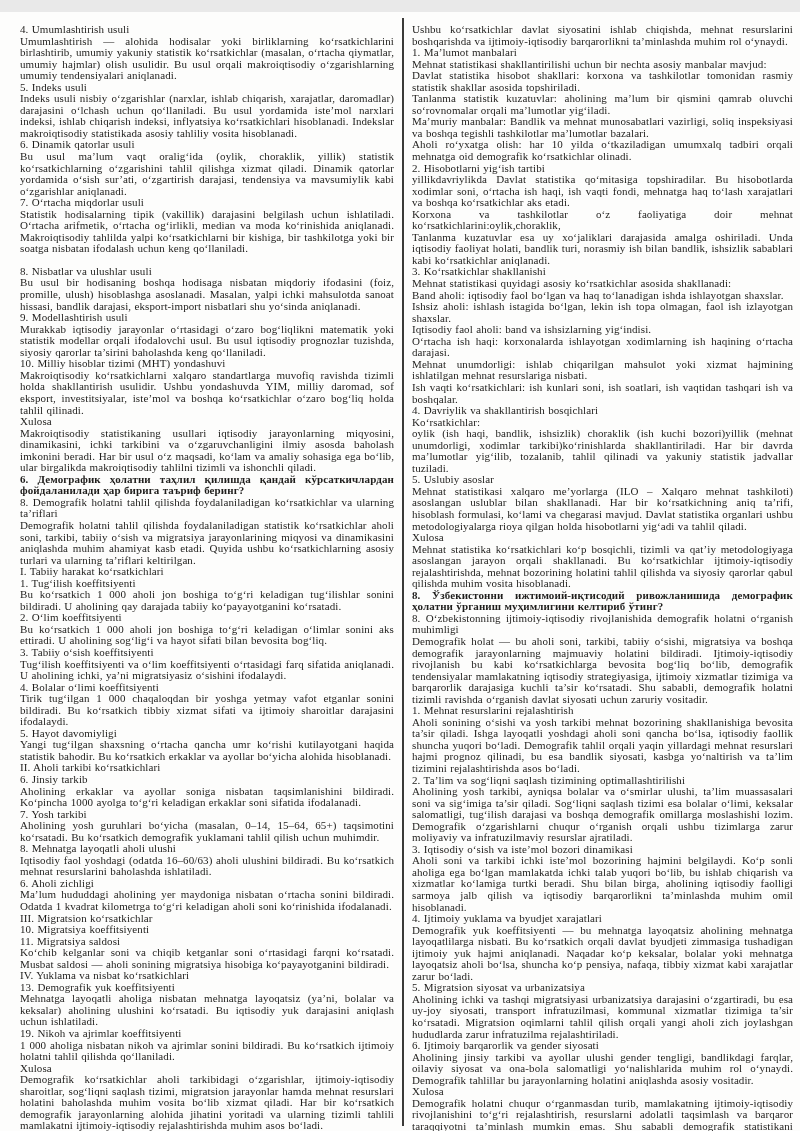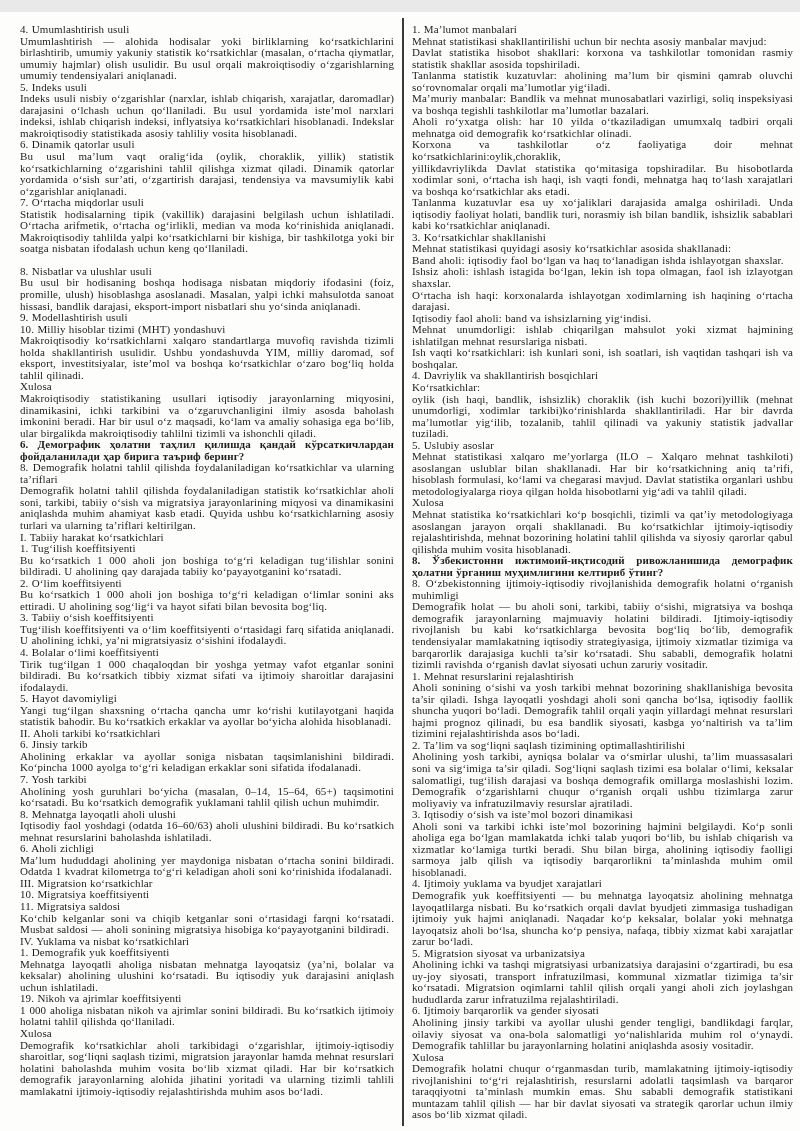--- a/index.html
+++ b/index.html
@@ -42,20 +42,21 @@
       <p class="block">Umumlashtirish — alohida hodisalar yoki birliklarning ko‘rsatkichlarini birlashtirib, umumiy yakuniy statistik ko‘rsatkichlar (masalan, o‘rtacha qiymatlar, umumiy hajmlar) olish usulidir. Bu usul orqali makroiqtisodiy o‘zgarishlarning umumiy tendensiyalari aniqlanadi.</p>
       <p class="block">5. Indeks usuli</p>
       <p class="block">Indeks usuli nisbiy o‘zgarishlar (narxlar, ishlab chiqarish, xarajatlar, daromadlar) darajasini o‘lchash uchun qo‘llaniladi. Bu usul yordamida iste’mol narxlari indeksi, ishlab chiqarish indeksi, inflyatsiya ko‘rsatkichlari hisoblanadi. Indekslar makroiqtisodiy statistikada asosiy tahliliy vosita hisoblanadi.</p>
       <p class="block">6. Dinamik qatorlar usuli</p>
       <p class="block">Bu usul ma’lum vaqt oralig‘ida (oylik, choraklik, yillik) statistik ko‘rsatkichlarning o‘zgarishini tahlil qilishga xizmat qiladi. Dinamik qatorlar yordamida o‘sish sur’ati, o‘zgartirish darajasi, tendensiya va mavsumiylik kabi o‘zgarishlar aniqlanadi.</p>
       <p class="block">7. O‘rtacha miqdorlar usuli</p>
       <p class="block">Statistik hodisalarning tipik (vakillik) darajasini belgilash uchun ishlatiladi. O‘rtacha arifmetik, o‘rtacha og‘irlikli, median va moda ko‘rinishida aniqlanadi. Makroiqtisodiy tahlilda yalpi ko‘rsatkichlarni bir kishiga, bir tashkilotga yoki bir soatga nisbatan ifodalash uchun keng qo‘llaniladi.</p>
       <p class="block gap">8. Nisbatlar va ulushlar usuli</p>
       <p class="block">Bu usul bir hodisaning boshqa hodisaga nisbatan miqdoriy ifodasini (foiz, promille, ulush) hisoblashga asoslanadi. Masalan, yalpi ichki mahsulotda sanoat hissasi, bandlik darajasi, eksport-import nisbatlari shu yo‘sinda aniqlanadi.</p>
       <p class="block">9. Modellashtirish usuli</p>
+      <p class="block">Murakkab iqtisodiy jarayonlar o‘rtasidagi o‘zaro bog‘liqlikni matematik yoki statistik modellar orqali ifodalovchi usul. Bu usul iqtisodiy prognozlar tuzishda, siyosiy qarorlar ta’sirini baholashda keng qo‘llaniladi.</p>
       <p class="block">10. Milliy hisoblar tizimi (MHT) yondashuvi</p>
       <p class="block">Makroiqtisodiy ko‘rsatkichlarni xalqaro standartlarga muvofiq ravishda tizimli holda shakllantirish usulidir. Ushbu yondashuvda YIM, milliy daromad, sof eksport, investitsiyalar, iste’mol va boshqa ko‘rsatkichlar o‘zaro bog‘liq holda tahlil qilinadi.</p>
       <p class="block">Xulosa</p>
       <p class="block">Makroiqtisodiy statistikaning usullari iqtisodiy jarayonlarning miqyosini, dinamikasini, ichki tarkibini va o‘zgaruvchanligini ilmiy asosda baholash imkonini beradi. Har bir usul o‘z maqsadi, ko‘lam va amaliy sohasiga ega bo‘lib, ular birgalikda makroiqtisodiy tahlilni tizimli va ishonchli qiladi.</p>
       <p class="block bold-cyr">6. Демографик ҳолатни таҳлил қилишда қандай кўрсаткичлардан фойдаланилади ҳар бирига таъриф беринг?</p>
       <p class="block">8. Demografik holatni tahlil qilishda foydalaniladigan ko‘rsatkichlar va ularning ta’riflari</p>
       <p class="block">Demografik holatni tahlil qilishda foydalaniladigan statistik ko‘rsatkichlar aholi soni, tarkibi, tabiiy o‘sish va migratsiya jarayonlarining miqyosi va dinamikasini aniqlashda muhim ahamiyat kasb etadi. Quyida ushbu ko‘rsatkichlarning asosiy turlari va ularning ta’riflari keltirilgan.</p>
       <p class="block">I. Tabiiy harakat ko‘rsatkichlari</p>
       <p class="block">1. Tug‘ilish koeffitsiyenti</p>
       <p class="block">Bu ko‘rsatkich 1 000 aholi jon boshiga to‘g‘ri keladigan tug‘ilishlar sonini bildiradi. U aholining qay darajada tabiiy ko‘payayotganini ko‘rsatadi.</p>
@@ -74,44 +75,46 @@
       <p class="block">Aholining yosh guruhlari bo‘yicha (masalan, 0–14, 15–64, 65+) taqsimotini ko‘rsatadi. Bu ko‘rsatkich demografik yuklamani tahlil qilish uchun muhimdir.</p>
       <p class="block">8. Mehnatga layoqatli aholi ulushi</p>
       <p class="block">Iqtisodiy faol yoshdagi (odatda 16–60/63) aholi ulushini bildiradi. Bu ko‘rsatkich mehnat resurslarini baholashda ishlatiladi.</p>
       <p class="block">6. Aholi zichligi</p>
       <p class="block">Ma’lum hududdagi aholining yer maydoniga nisbatan o‘rtacha sonini bildiradi. Odatda 1 kvadrat kilometrga to‘g‘ri keladigan aholi soni ko‘rinishida ifodalanadi.</p>
       <p class="block">III. Migratsion ko‘rsatkichlar</p>
       <p class="block">10. Migratsiya koeffitsiyenti</p>
       <p class="block">11. Migratsiya saldosi</p>
       <p class="block">Ko‘chib kelganlar soni va chiqib ketganlar soni o‘rtasidagi farqni ko‘rsatadi. Musbat saldosi — aholi sonining migratsiya hisobiga ko‘payayotganini bildiradi.</p>
       <p class="block">IV. Yuklama va nisbat ko‘rsatkichlari</p>
-      <p class="block">1. Demografik yuk koeffitsiyenti</p>
+      <p class="block">13. Demografik yuk koeffitsiyenti</p>
       <p class="block">Mehnatga layoqatli aholiga nisbatan mehnatga layoqatsiz (ya’ni, bolalar va keksalar) aholining ulushini ko‘rsatadi. Bu iqtisodiy yuk darajasini aniqlash uchun ishlatiladi.</p>
       <p class="block">19. Nikoh va ajrimlar koeffitsiyenti</p>
       <p class="block">1 000 aholiga nisbatan nikoh va ajrimlar sonini bildiradi. Bu ko‘rsatkich ijtimoiy holatni tahlil qilishda qo‘llaniladi.</p>
       <p class="block">Xulosa</p>
       <p class="block">Demografik ko‘rsatkichlar aholi tarkibidagi o‘zgarishlar, ijtimoiy-iqtisodiy sharoitlar, sog‘liqni saqlash tizimi, migratsion jarayonlar hamda mehnat resurslari holatini baholashda muhim vosita bo‘lib xizmat qiladi. Har bir ko‘rsatkich demografik jarayonlarning alohida jihatini yoritadi va ularning tizimli tahlili mamlakatni ijtimoiy-iqtisodiy rejalashtirishda muhim asos bo‘ladi.</p>
     </div>
   <div class="divider"></div>
   <div class="column column-right">
+      <p class="block">Ushbu ko‘rsatkichlar davlat siyosatini ishlab chiqishda, mehnat resurslarini boshqarishda va ijtimoiy-iqtisodiy barqarorlikni ta’minlashda muhim rol o‘ynaydi.</p>
       <p class="block">1. Ma’lumot manbalari</p>
       <p class="block">Mehnat statistikasi shakllantirilishi uchun bir nechta asosiy manbalar mavjud:</p>
       <p class="block">Davlat statistika hisobot shakllari: korxona va tashkilotlar tomonidan rasmiy statistik shakllar asosida topshiriladi.</p>
       <p class="block">Tanlanma statistik kuzatuvlar: aholining ma’lum bir qismini qamrab oluvchi so‘rovnomalar orqali ma’lumotlar yig‘iladi.</p>
       <p class="block">Ma’muriy manbalar: Bandlik va mehnat munosabatlari vazirligi, soliq inspeksiyasi va boshqa tegishli tashkilotlar ma’lumotlar bazalari.</p>
       <p class="block">Aholi ro‘yxatga olish: har 10 yilda o‘tkaziladigan umumxalq tadbiri orqali mehnatga oid demografik ko‘rsatkichlar olinadi.</p>
+      <p class="block">2. Hisobotlarni yig‘ish tartibi</p>
+      <p class="block">yillikdavriylikda Davlat statistika qo‘mitasiga topshiradilar. Bu hisobotlarda xodimlar soni, o‘rtacha ish haqi, ish vaqti fondi, mehnatga haq to‘lash xarajatlari va boshqa ko‘rsatkichlar aks etadi.</p>
       <p class="block">Korxona va tashkilotlar o‘z faoliyatiga doir mehnat ko‘rsatkichlarini:oylik,choraklik,</p>
-      <p class="block">yillikdavriylikda Davlat statistika qo‘mitasiga topshiradilar. Bu hisobotlarda xodimlar soni, o‘rtacha ish haqi, ish vaqti fondi, mehnatga haq to‘lash xarajatlari va boshqa ko‘rsatkichlar aks etadi.</p>
       <p class="block">Tanlanma kuzatuvlar esa uy xo‘jaliklari darajasida amalga oshiriladi. Unda iqtisodiy faoliyat holati, bandlik turi, norasmiy ish bilan bandlik, ishsizlik sabablari kabi ko‘rsatkichlar aniqlanadi.</p>
       <p class="block">3. Ko‘rsatkichlar shakllanishi</p>
       <p class="block">Mehnat statistikasi quyidagi asosiy ko‘rsatkichlar asosida shakllanadi:</p>
       <p class="block">Band aholi: iqtisodiy faol bo‘lgan va haq to‘lanadigan ishda ishlayotgan shaxslar.</p>
       <p class="block">Ishsiz aholi: ishlash istagida bo‘lgan, lekin ish topa olmagan, faol ish izlayotgan shaxslar.</p>
+      <p class="block">Iqtisodiy faol aholi: band va ishsizlarning yig‘indisi.</p>
       <p class="block">O‘rtacha ish haqi: korxonalarda ishlayotgan xodimlarning ish haqining o‘rtacha darajasi.</p>
-      <p class="block">Iqtisodiy faol aholi: band va ishsizlarning yig‘indisi.</p>
       <p class="block">Mehnat unumdorligi: ishlab chiqarilgan mahsulot yoki xizmat hajmining ishlatilgan mehnat resurslariga nisbati.</p>
       <p class="block">Ish vaqti ko‘rsatkichlari: ish kunlari soni, ish soatlari, ish vaqtidan tashqari ish va boshqalar.</p>
       <p class="block">4. Davriylik va shakllantirish bosqichlari</p>
       <p class="block">Ko‘rsatkichlar:</p>
       <p class="block">oylik (ish haqi, bandlik, ishsizlik) choraklik (ish kuchi bozori)yillik (mehnat unumdorligi, xodimlar tarkibi)ko‘rinishlarda shakllantiriladi. Har bir davrda ma’lumotlar yig‘ilib, tozalanib, tahlil qilinadi va yakuniy statistik jadvallar tuziladi.</p>
       <p class="block">5. Uslubiy asoslar</p>
       <p class="block">Mehnat statistikasi xalqaro me’yorlarga (ILO – Xalqaro mehnat tashkiloti) asoslangan uslublar bilan shakllanadi. Har bir ko‘rsatkichning aniq ta’rifi, hisoblash formulasi, ko‘lami va chegarasi mavjud. Davlat statistika organlari ushbu metodologiyalarga rioya qilgan holda hisobotlarni yig‘adi va tahlil qiladi.</p>
       <p class="block">Xulosa</p>
       <p class="block">Mehnat statistika ko‘rsatkichlari ko‘p bosqichli, tizimli va qat’iy metodologiyaga asoslangan jarayon orqali shakllanadi. Bu ko‘rsatkichlar ijtimoiy-iqtisodiy rejalashtirishda, mehnat bozorining holatini tahlil qilishda va siyosiy qarorlar qabul qilishda muhim vosita hisoblanadi.</p>
       <p class="block bold-cyr">8. Ўзбекистонни ижтимоий-иқтисодий ривожланишида демографик ҳолатни ўрганиш муҳимлигини келтириб ўтинг?</p>

